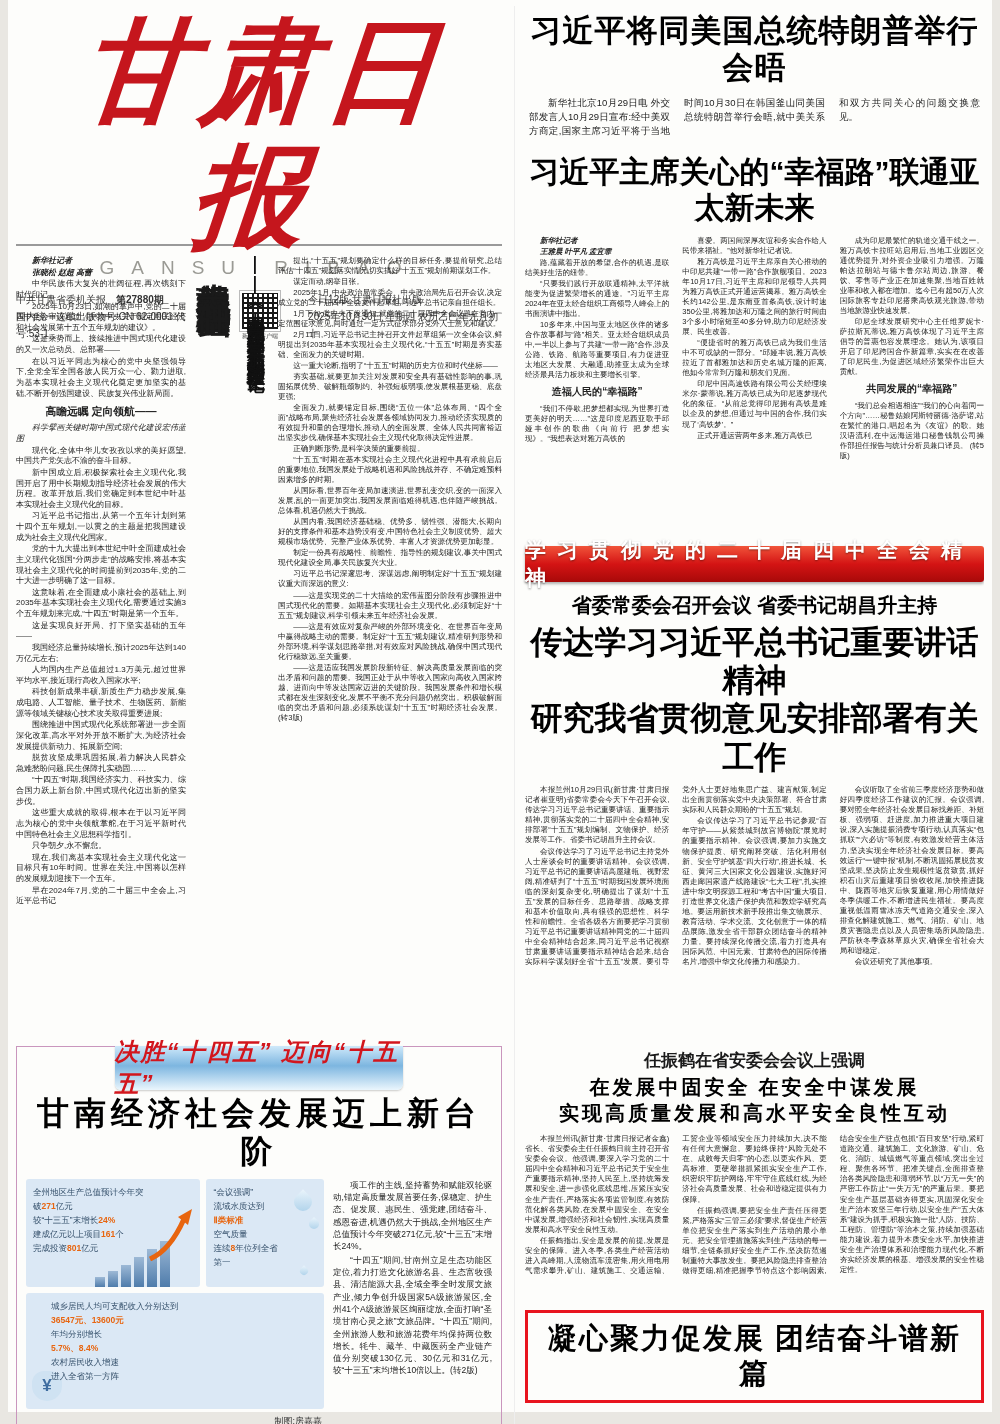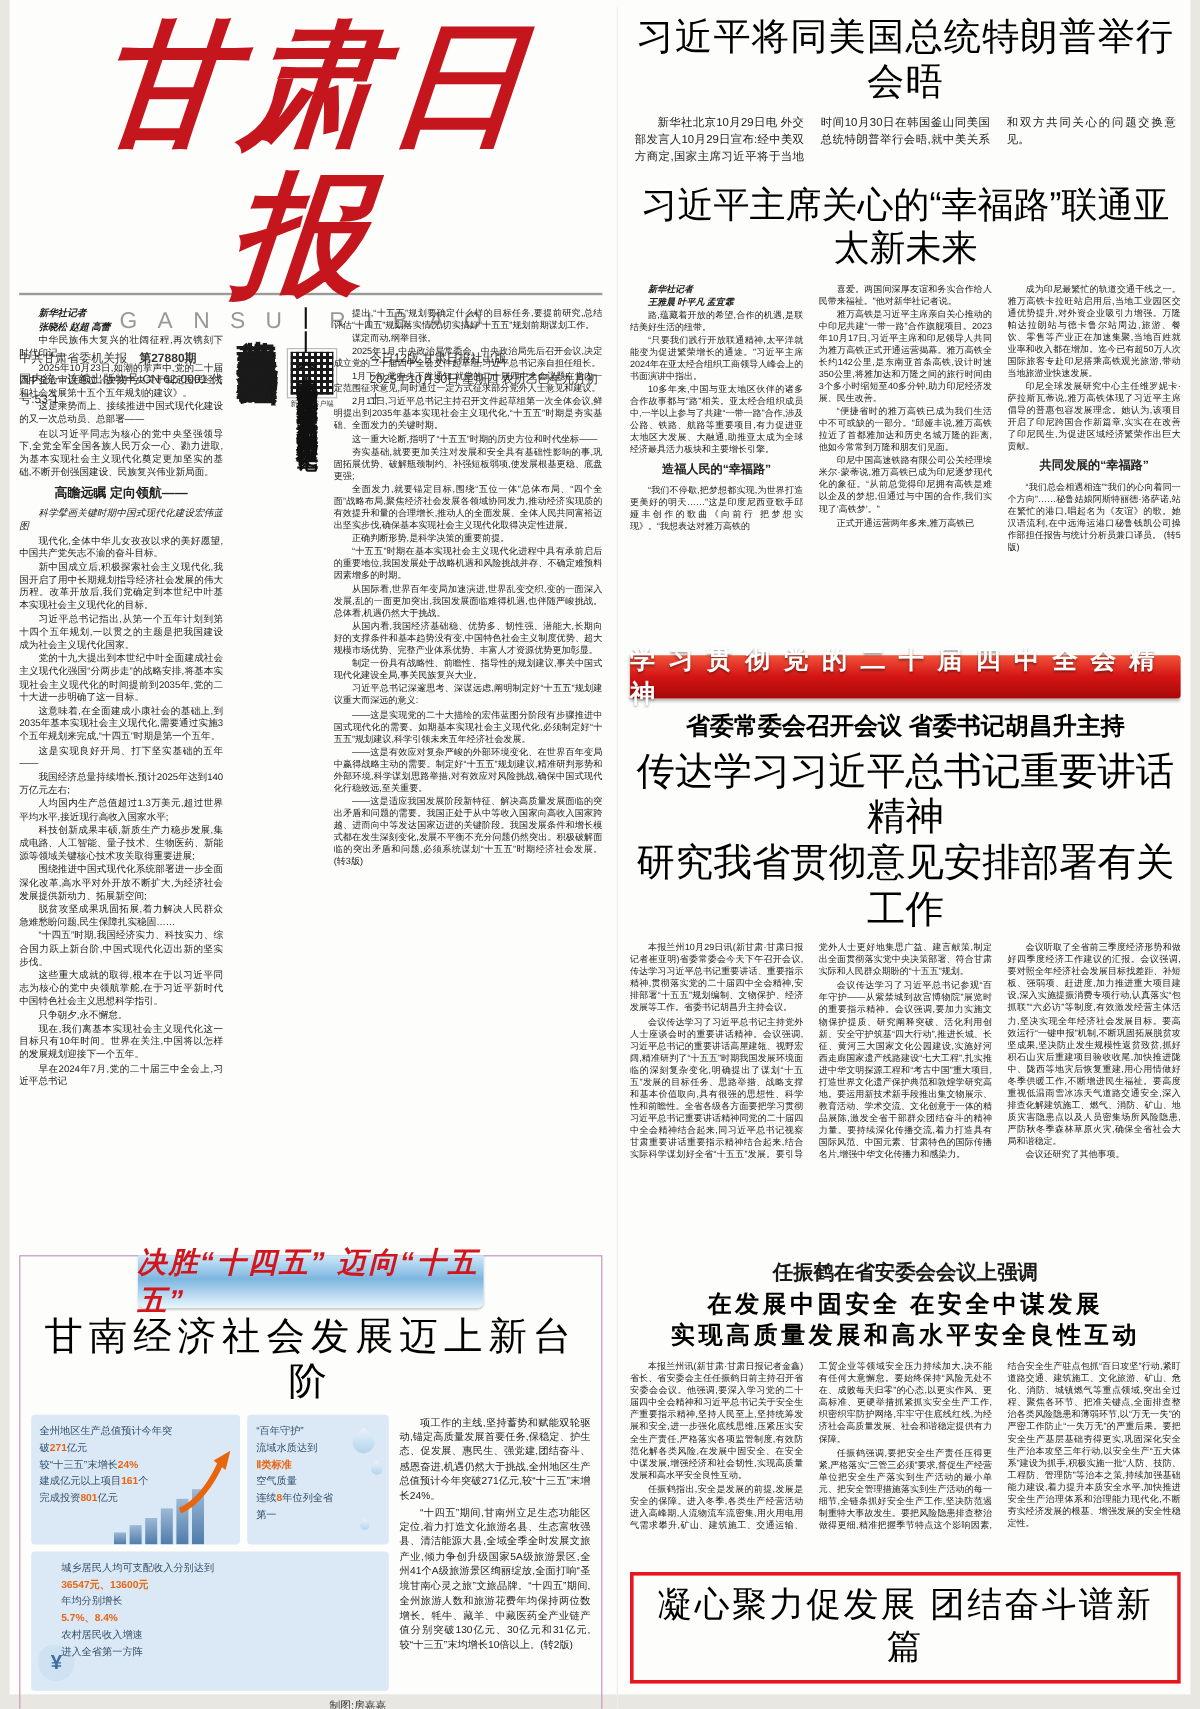--- a/index.html
+++ b/index.html
@@ -29,21 +29,21 @@
   .hi{color:#e8650f;font-weight:700;}
 
   
   .left-article{display:flex;gap:9px;height:788px;padding-top:10px;box-sizing:border-box;overflow:hidden;}
   .la-col1{width:170px;font-size:8px;line-height:1.33;overflow:hidden;}
   .vhead{writing-mode:vertical-rl;font-size:34px;font-weight:900;line-height:1.12;letter-spacing:1px;height:780px;flex:none;}
   .vsub{writing-mode:vertical-rl;font-size:18px;font-weight:700;letter-spacing:2px;line-height:1.5;height:770px;flex:none;color:#111;}
   .la-col2{flex:1;font-size:7.6px;line-height:1.32;overflow:hidden;}
 
   
-  .hl-black{font-weight:400;text-align:center;line-height:1.2;color:#000;}
+  .hl-black{font-weight:700;text-align:center;line-height:1.2;color:#000;}
   .art-trump .hl-black{font-size:31px;letter-spacing:1px;margin-top:6px;}
   .art-trump .body3{column-count:3;column-gap:14px;margin:10px 4px 0;}
   .art-xf .hl-black{font-size:30px;margin-top:16px;}
   .xf-cols{display:flex;gap:13px;margin-top:10px;height:298px;overflow:hidden;}
   .xf-cols .acol{flex:1;min-width:0;overflow:hidden;}
 
   
   .banner-red{margin:12px 0 4px;height:36px;background:linear-gradient(180deg,#f1543a 0%,#d41414 50%,#a80909 100%);color:#fff;font-size:21px;font-weight:900;letter-spacing:11px;display:flex;align-items:center;justify-content:center;border-radius:3px;box-shadow:0 2px 3px rgba(0,0,0,.3);text-shadow:0 1px 2px rgba(0,0,0,.4);}
 
   
@@ -185,21 +185,21 @@
                     <i style="height:38px"></i>
                     <i style="height:46px"></i>
                 </div>
                 <svg class="arrow-svg" width="46" height="52" viewBox="0 0 46 52">
                   <path d="M2 50 C 16 44, 28 28, 36 10" stroke="#e8650f" stroke-width="5" fill="none"></path>
                   <polygon points="30,8 44,0 40,16" fill="#e8650f"></polygon>
                 </svg>
               </div>
               <div class="card card-water">
                 <div style="position:relative;z-index:2;width:70%;">
-                    <p>“百年守护”</p>
+                    <p>“会议强调”</p>
                     <p>流域水质达到</p>
                     <p><span class="hi">Ⅱ类标准</span></p>
                     <p>空气质量</p>
                     <p>连续<span class="hi">8</span>年位列全省第一</p>
                   </div>
                 <span class="drop" style="right:12px;top:14px;width:18px;height:18px;"></span>
                 <span class="drop" style="right:5px;top:40px;width:10px;height:10px;"></span>
                 <span class="drop" style="right:16px;bottom:12px;width:8px;height:8px;"></span>
               </div>
             </div>

